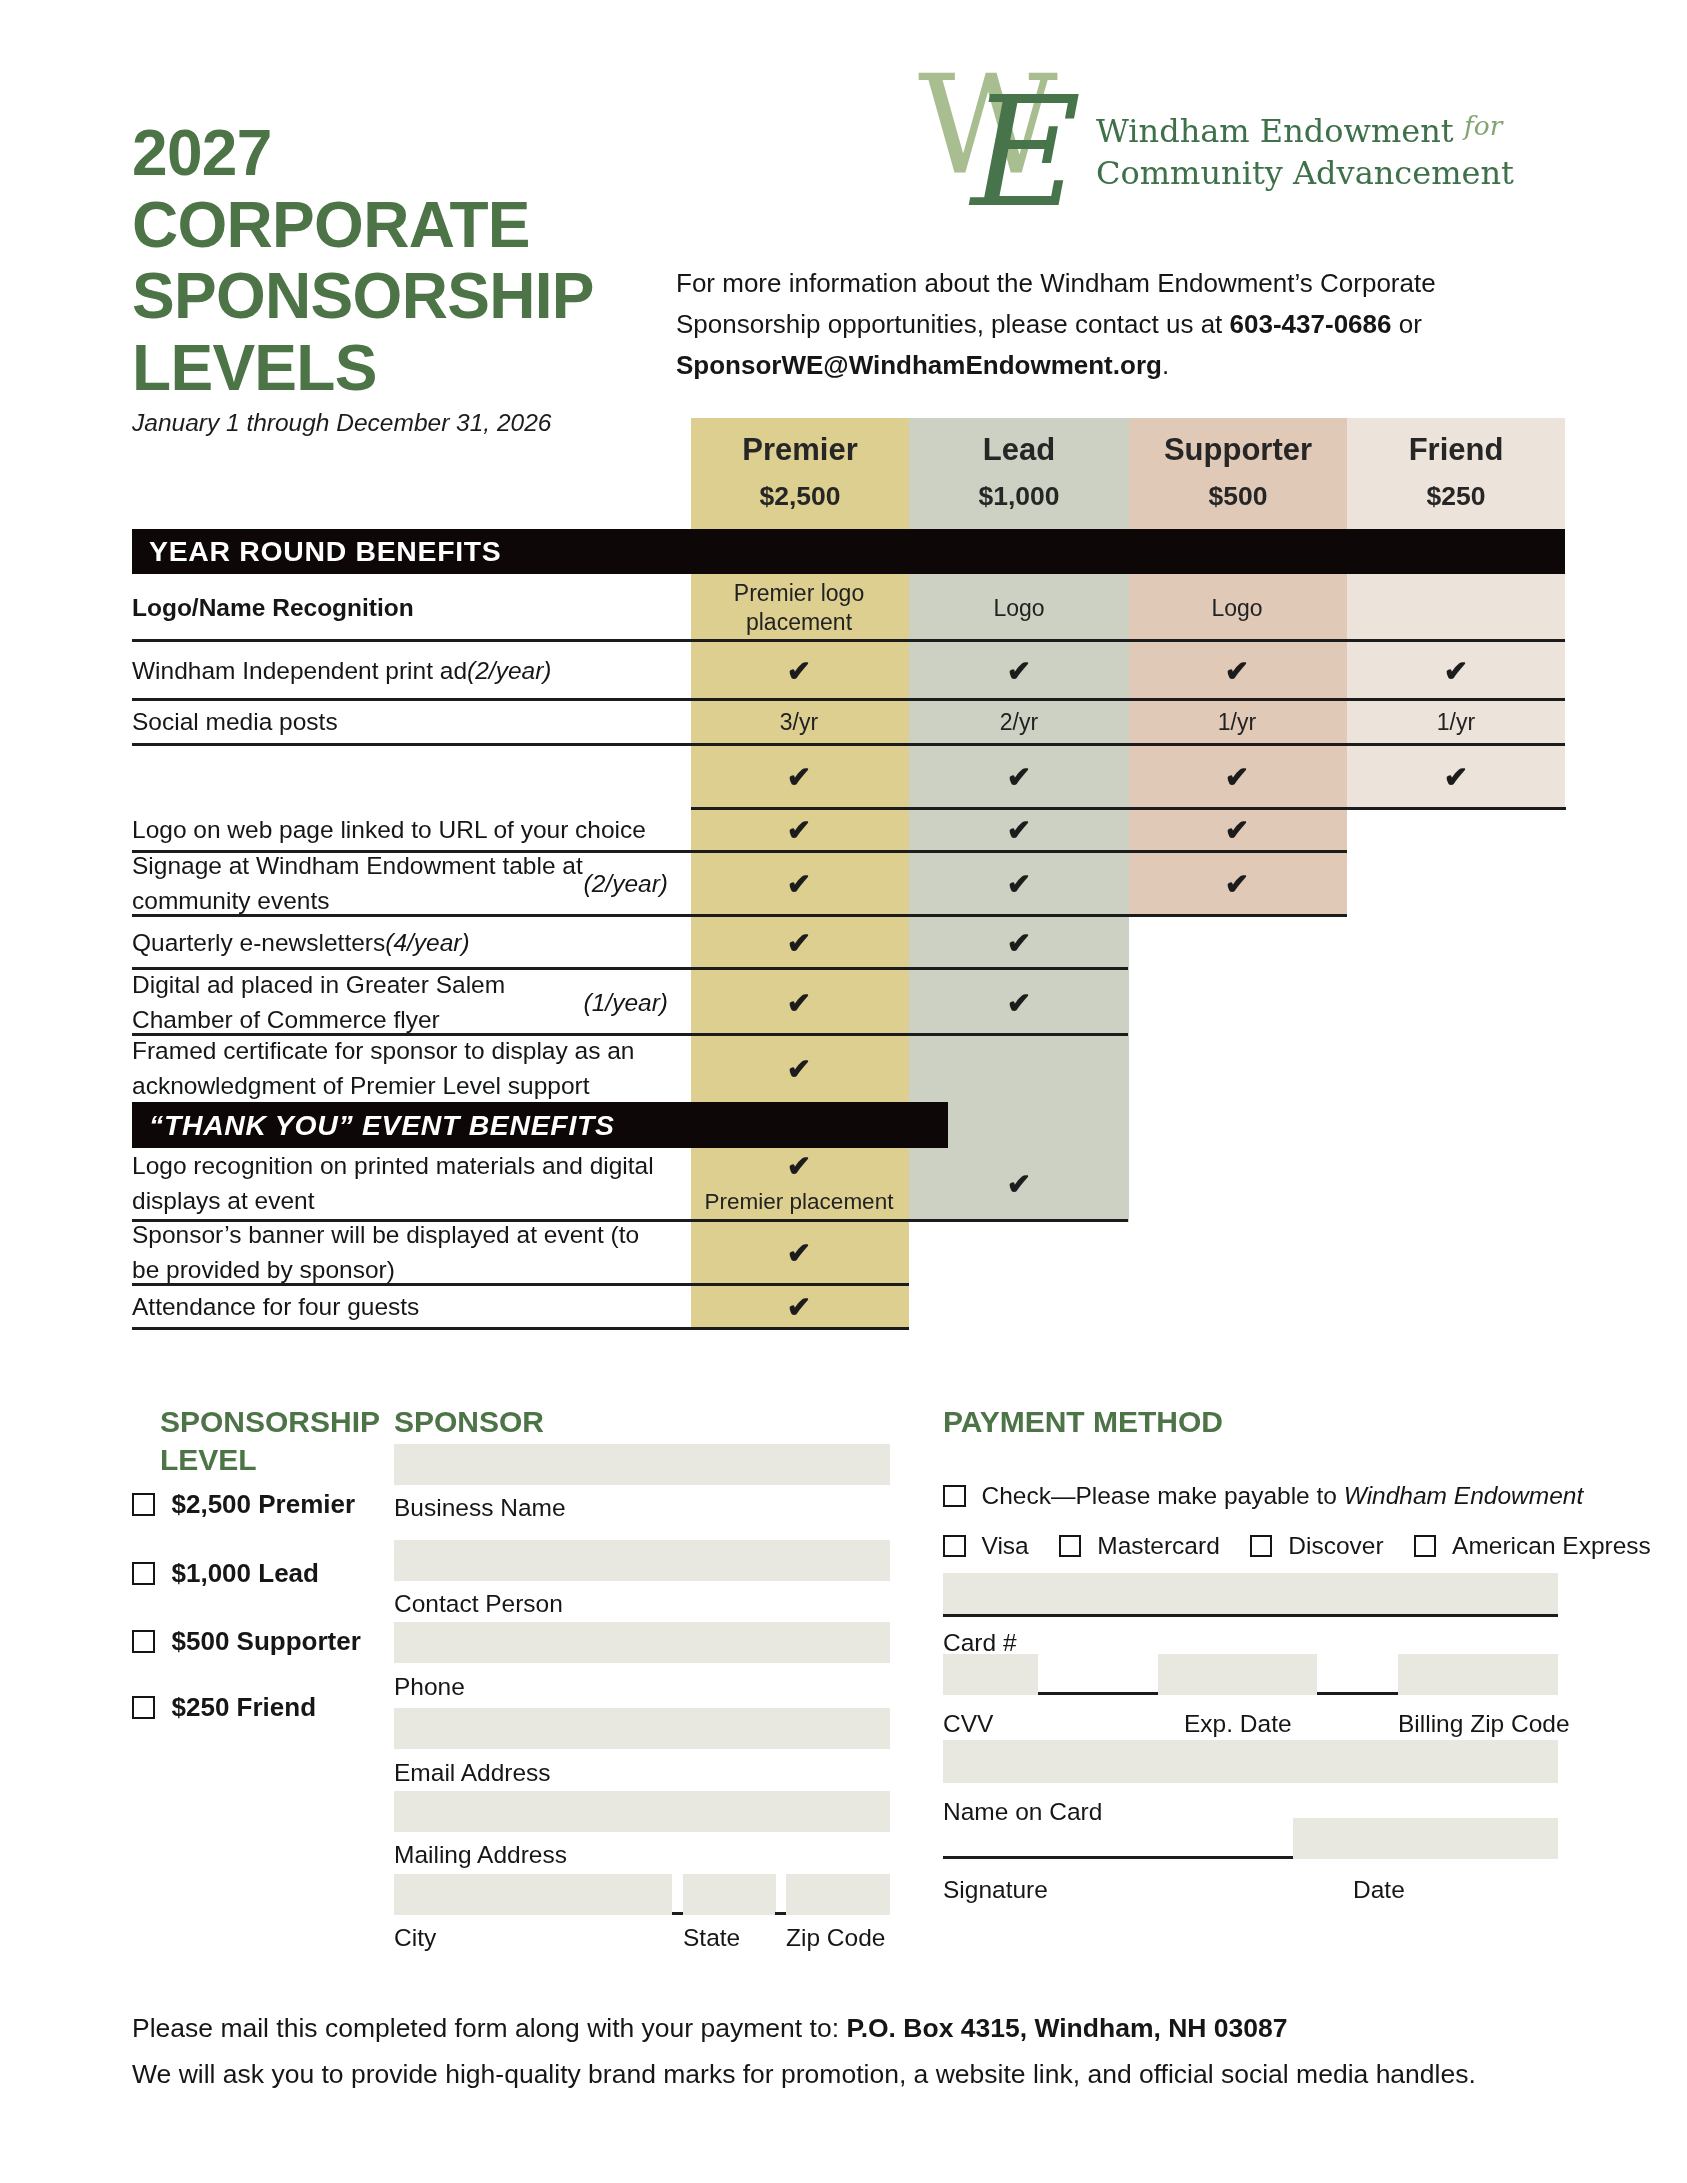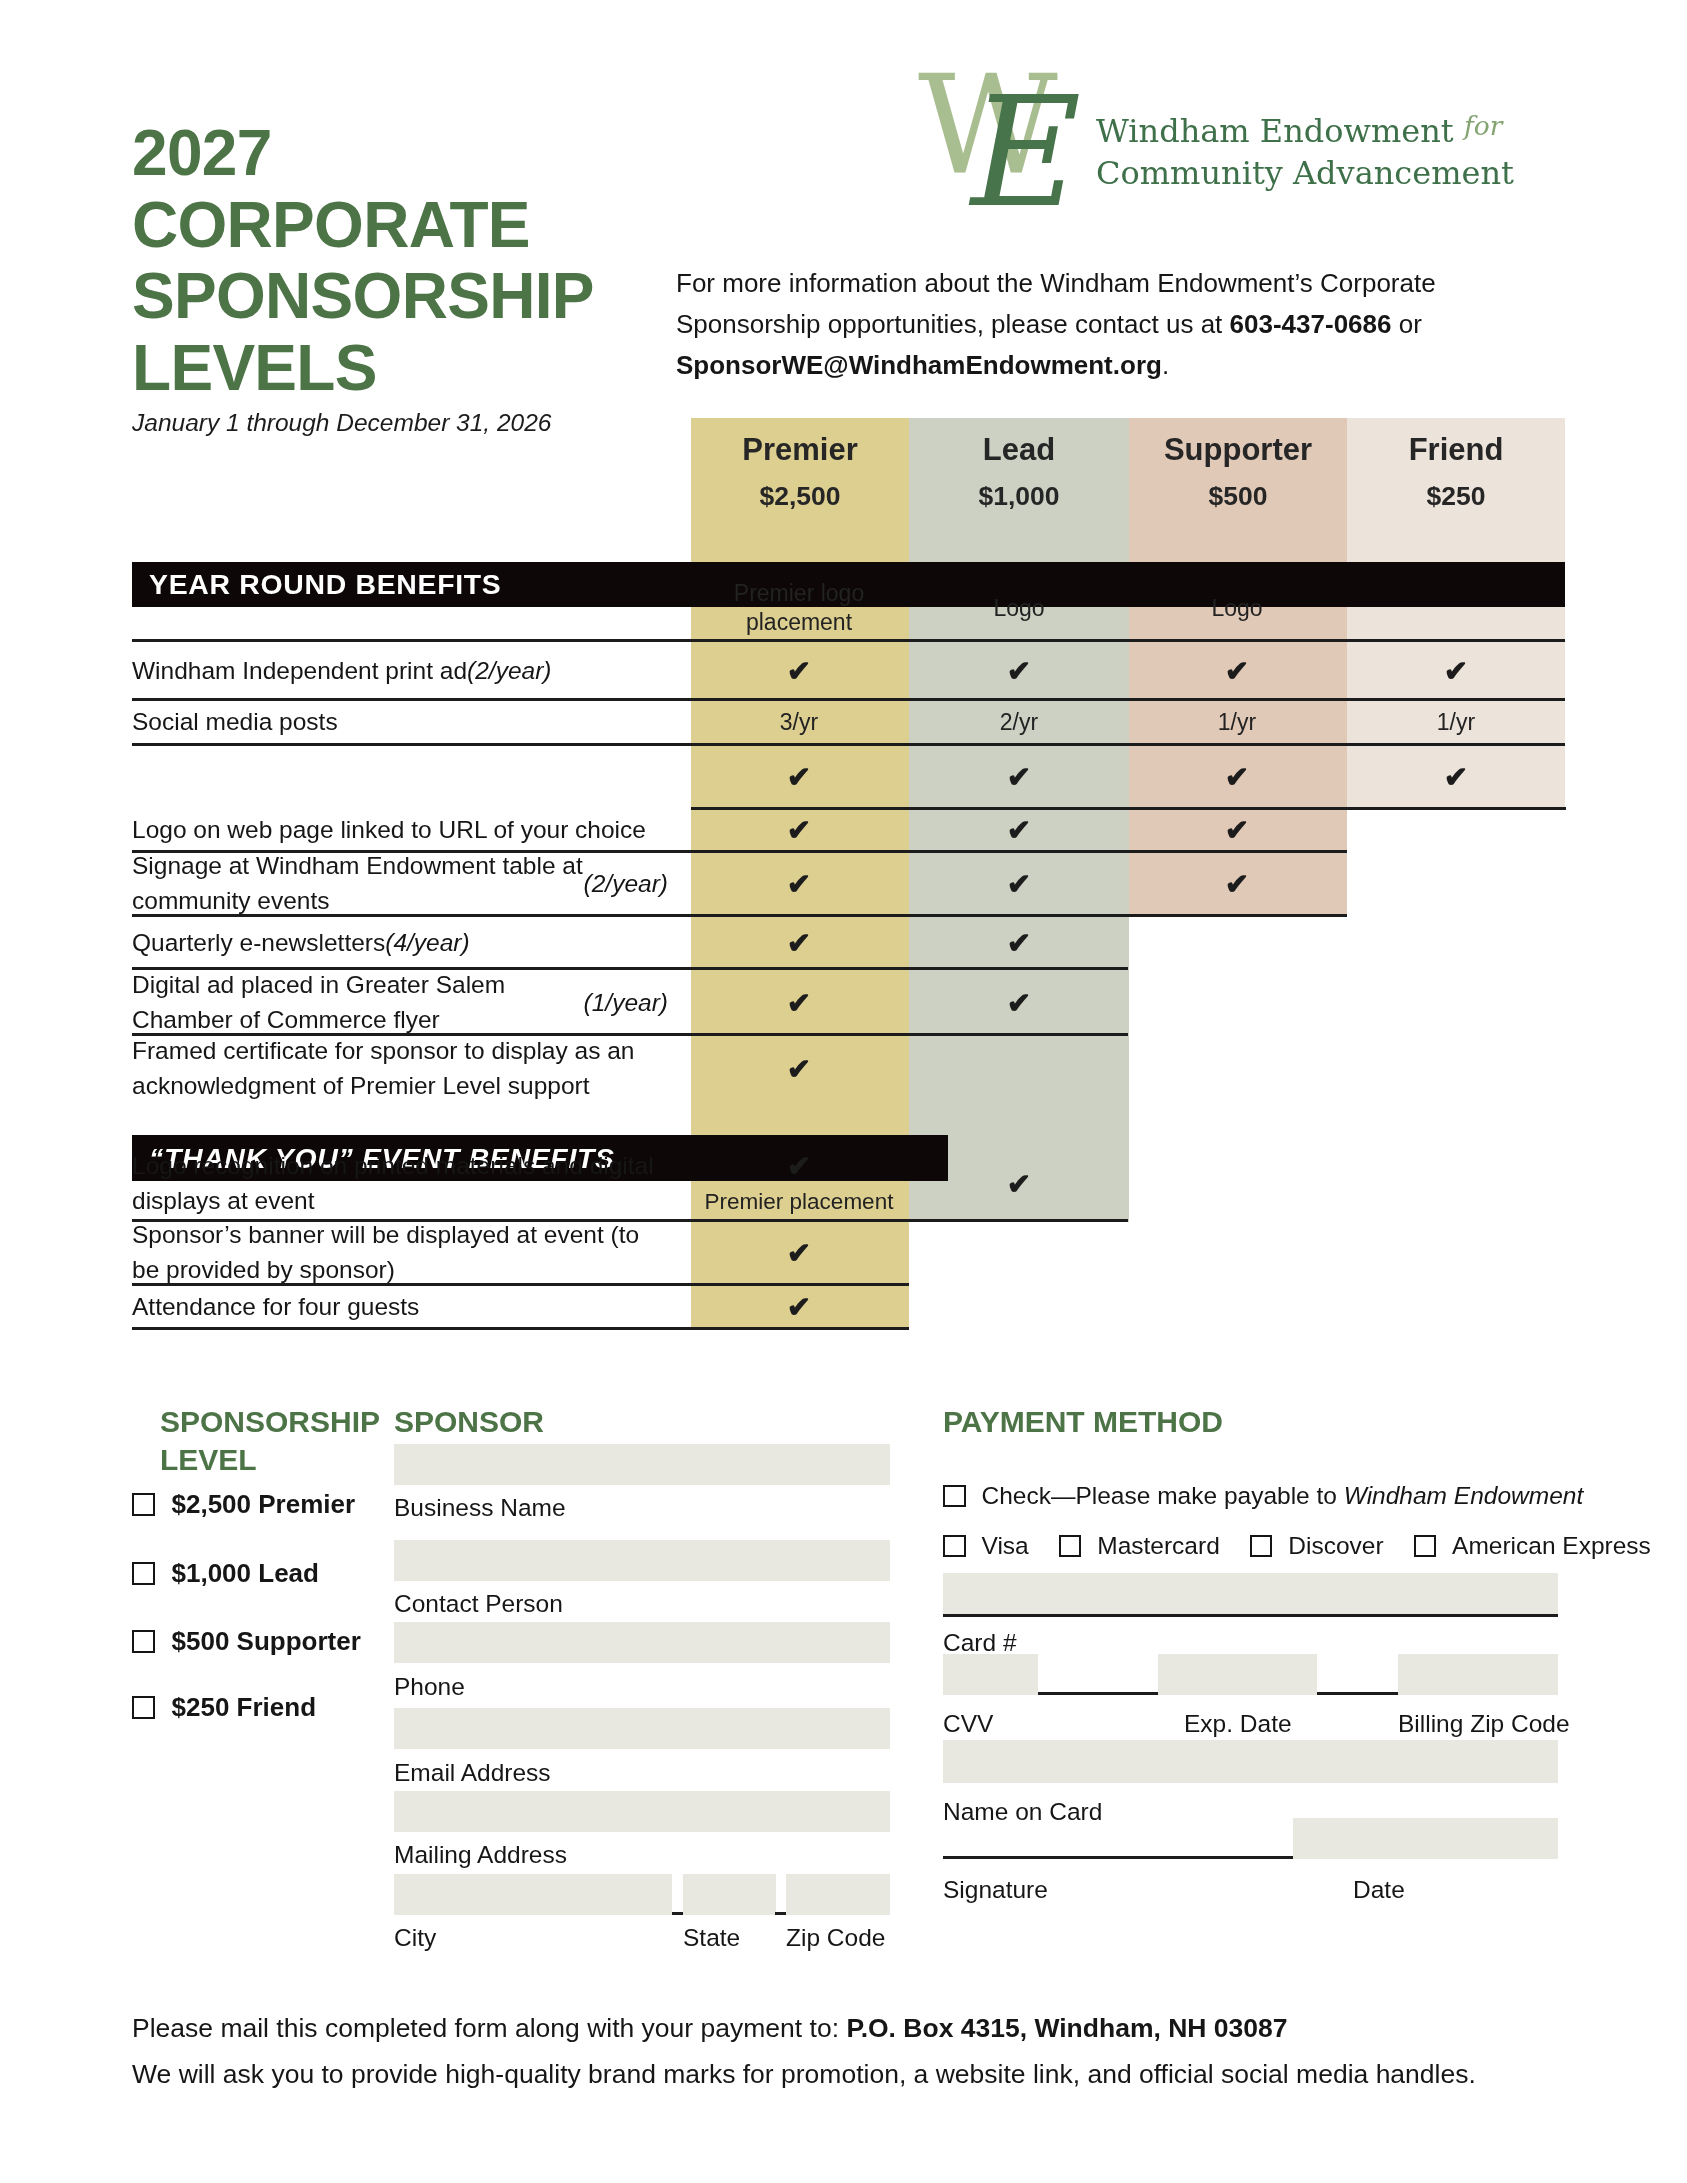--- a/index.html
+++ b/index.html
@@ -28,21 +28,21 @@
   .strip{top:418px;}
   .bg-p{background:#ddcf90;} .bg-l{background:#cdd1c3;}
   .bg-s{background:#e1c9b8;} .bg-f{background:#ece3da;}
 
   .bandcol{top:418px;height:108px;display:flex;flex-direction:column;align-items:center;
            justify-content:center;gap:13.2px;}
   .bandname{font-size:31px;font-weight:700;color:#262626;}
   .bandprice{font-size:26.5px;font-weight:700;color:#262626;}
 
   .blackbar{background:#0d0707;color:#ffffff;display:flex;align-items:center;
-            font-size:28.4px;font-weight:700;letter-spacing:0.7px;padding-left:17px;box-sizing:border-box;margin-top:33px;}
+            font-size:28.4px;font-weight:700;letter-spacing:0.7px;padding-left:17px;box-sizing:border-box;}
 
   .trow{left:132px;width:1433px;}
   .rlabel{position:absolute;left:0;top:0;bottom:0;width:536px;display:flex;align-items:center;
           font-size:24.5px;line-height:1.42;color:#161616;}
   .rlabel.bold{font-weight:700;}
   .cell{position:absolute;top:0;bottom:0;display:flex;flex-direction:column;align-items:center;
         justify-content:center;text-align:center;font-size:23px;line-height:1.25;color:#222;}
   .col-p{left:558px;width:218px;} .col-l{left:777px;width:220px;}
   .col-s{left:996px;width:218px;} .col-f{left:1215px;width:218px;}
   .check{font-size:29px;font-weight:700;color:#1c1c1c;line-height:1;}
@@ -106,20 +106,23 @@
   </div>
 
   <div class="abs blackbar" style="left:132px;top:529px;width:1433px;height:45px;">
     <span>YEAR ROUND BENEFITS</span>
   </div>
   <div class="abs blackbar" style="left:132px;top:1102px;width:816px;height:46px;font-style:italic;">
     <span>“THANK YOU” EVENT BENEFITS</span>
   </div>
 
   <div class="abs trow" style="top:574px;height:68px;">
+    <div class="rlabel bold">
+        <span>Logo/Name Recognition</span>
+      </div>
     <div class="cell col-p">Premier logo placement</div>
     <div class="cell col-l">Logo</div>
     <div class="cell col-s">Logo</div>
   </div>
 
   <div class="abs trow" style="top:644px;height:55px;">
     <div class="rlabel">
         <span>Windham Independent print ad </span>
         <span class="i">(2/year)</span>
       </div>

